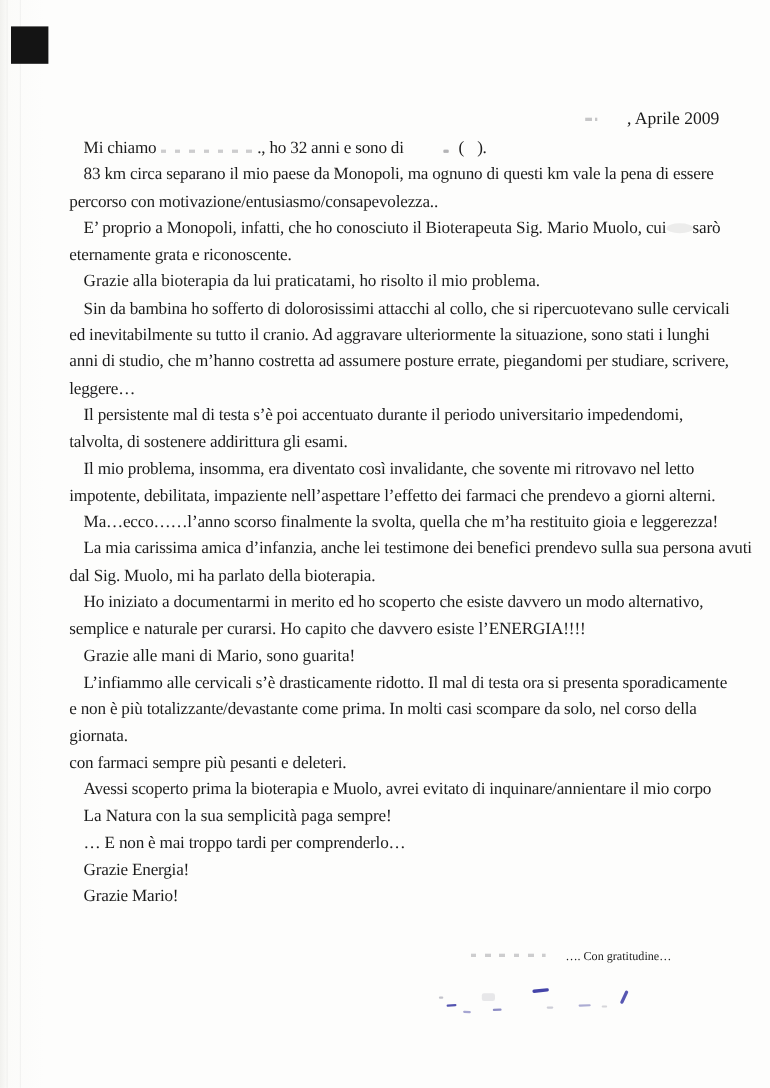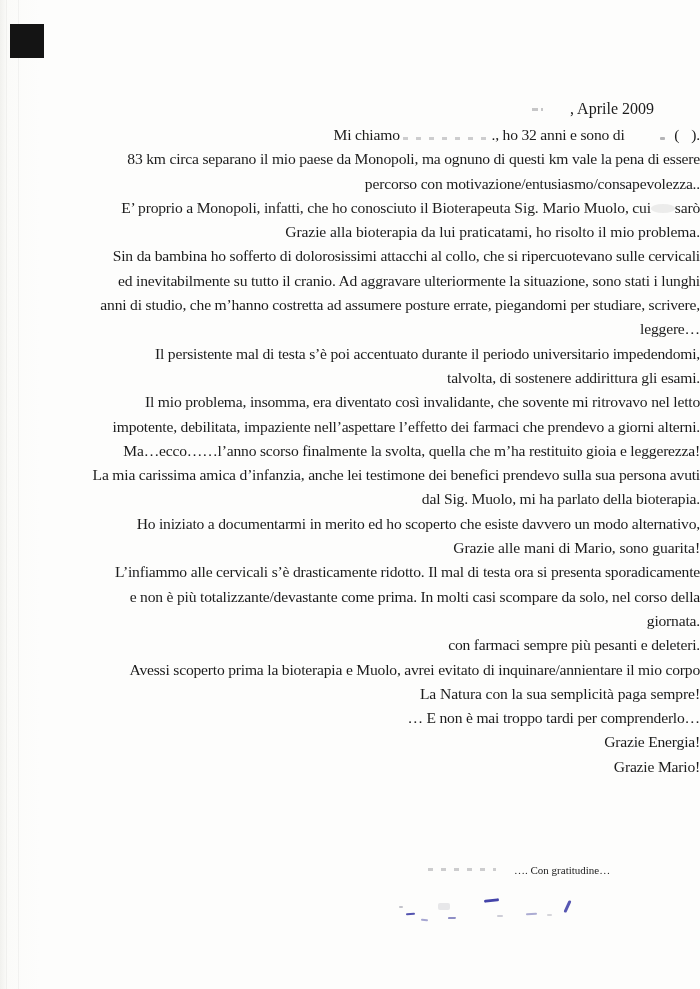--- a/index.html
+++ b/index.html
@@ -8,21 +8,20 @@
     background: #ffffff;
   }
   .page {
     position: relative;
     width: 700px;
     height: 989px;
     overflow: hidden;
     background: linear-gradient(90deg, #f1f1ee 0px, #fbfbf9 7px, #fdfdfc 40px, #fdfdfc 100%);
     font-family: "Liberation Serif", "DejaVu Serif", serif;
     color: #1c1c1c;
-    text-align: right;
   }
   .edge-line {
     position: absolute;
     top: 0; bottom: 0;
     width: 1px;
     background: rgba(0,0,0,0.04);
   }
   .redaction-block {
     position: absolute;
     background: #141414;
@@ -37,20 +36,21 @@
   .letter-body {
     position: absolute;
     top: 123px;
     left: 0;
     right: 0;
     font-size: 15.6px;
     line-height: 24.3px;
     letter-spacing: -0.2px;
   }
   .line {
+    padding-left: 63px;
     white-space: pre;
     height: 24.3px;
   }
   .line.indent { padding-left: 76px; }
   .line b { font-weight: normal; letter-spacing: -0.1px; }
   .redact {
     display: inline-block;
     vertical-align: baseline;
   }
   .redact.dashes {
@@ -112,33 +112,35 @@
 
   <div class="date-line">
     <span class="redact dashes"></span><span>, Aprile 2009</span>
   </div>
 
   <div class="letter-body">
       <div class="line indent"><span>Mi chiamo </span><span class="redact dashes" style="width: 88px;"></span><span>., ho 32 anni e sono di </span><span class="redact dot" style="width: 46px;"></span><span>(</span><span class="redact blank" style="width: 12px;"></span><span>).</span></div>
       <div class="line indent"><span>83 km circa separano il mio paese da Monopoli, ma ognuno di questi km vale la pena di essere</span></div>
       <div class="line"><span>percorso con motivazione/entusiasmo/consapevolezza..</span></div>
       <div class="line indent"><span>E’ proprio a Monopoli, infatti, che ho conosciuto il </span><b>Bioterapeuta Sig. Mario Muolo</b><span>, cui</span><span class="redact smudge" style="width: 24px;"></span><span>sarò</span></div>
+      <div class="line"><span>eternamente grata e riconoscente.</span></div>
       <div class="line indent"><b>Grazie alla bioterapia da lui praticatami, ho risolto il mio problema.</b></div>
       <div class="line indent"><span>Sin da bambina ho sofferto di dolorosissimi attacchi al collo, che si ripercuotevano sulle cervicali</span></div>
       <div class="line"><span>ed inevitabilmente su tutto il cranio. Ad aggravare ulteriormente la situazione, sono stati i lunghi</span></div>
       <div class="line"><span>anni di studio, che m’hanno costretta ad assumere posture errate, piegandomi per studiare, scrivere,</span></div>
       <div class="line"><span>leggere…</span></div>
       <div class="line indent"><span>Il persistente mal di testa s’è poi accentuato durante il periodo universitario impedendomi,</span></div>
       <div class="line"><span>talvolta, di sostenere addirittura gli esami.</span></div>
       <div class="line indent"><span>Il mio problema, insomma, era diventato così invalidante, che sovente mi ritrovavo nel letto</span></div>
       <div class="line"><span>impotente, debilitata, impaziente nell’aspettare l’effetto dei farmaci che prendevo a giorni alterni.</span></div>
       <div class="line indent"><span>Ma…ecco……l’anno scorso finalmente la svolta, quella che m’ha restituito gioia e leggerezza!</span></div>
       <div class="line indent"><span>La mia carissima amica d’infanzia, anche lei testimone dei benefici prendevo sulla sua persona avuti</span></div>
       <div class="line"><span>dal Sig. Muolo, mi ha parlato della bioterapia.</span></div>
       <div class="line indent"><span>Ho iniziato a documentarmi in merito ed ho scoperto che esiste davvero un modo alternativo,</span></div>
+      <div class="line"><span>semplice e naturale per curarsi. </span><b>Ho capito che davvero esiste l’ENERGIA!!!!</b></div>
       <div class="line indent"><b>Grazie alle mani di Mario, sono guarita!</b></div>
       <div class="line indent"><span>L’infiammo alle cervicali s’è drasticamente ridotto. Il mal di testa ora si presenta sporadicamente</span></div>
       <div class="line"><span>e non è più totalizzante/devastante come prima. In molti casi scompare da solo, nel corso della</span></div>
       <div class="line"><span>giornata.</span></div>
       <div class="line"><span>con farmaci sempre più pesanti e deleteri.</span></div>
       <div class="line indent"><span>Avessi scoperto prima la bioterapia e Muolo, avrei evitato di inquinare/annientare il mio corpo</span></div>
       <div class="line indent"><b>La Natura con la sua semplicità paga sempre!</b></div>
       <div class="line indent"><span>… E non è mai troppo tardi per comprenderlo…</span></div>
       <div class="line indent"><span>Grazie Energia!</span></div>
       <div class="line indent"><span>Grazie Mario!</span></div>

